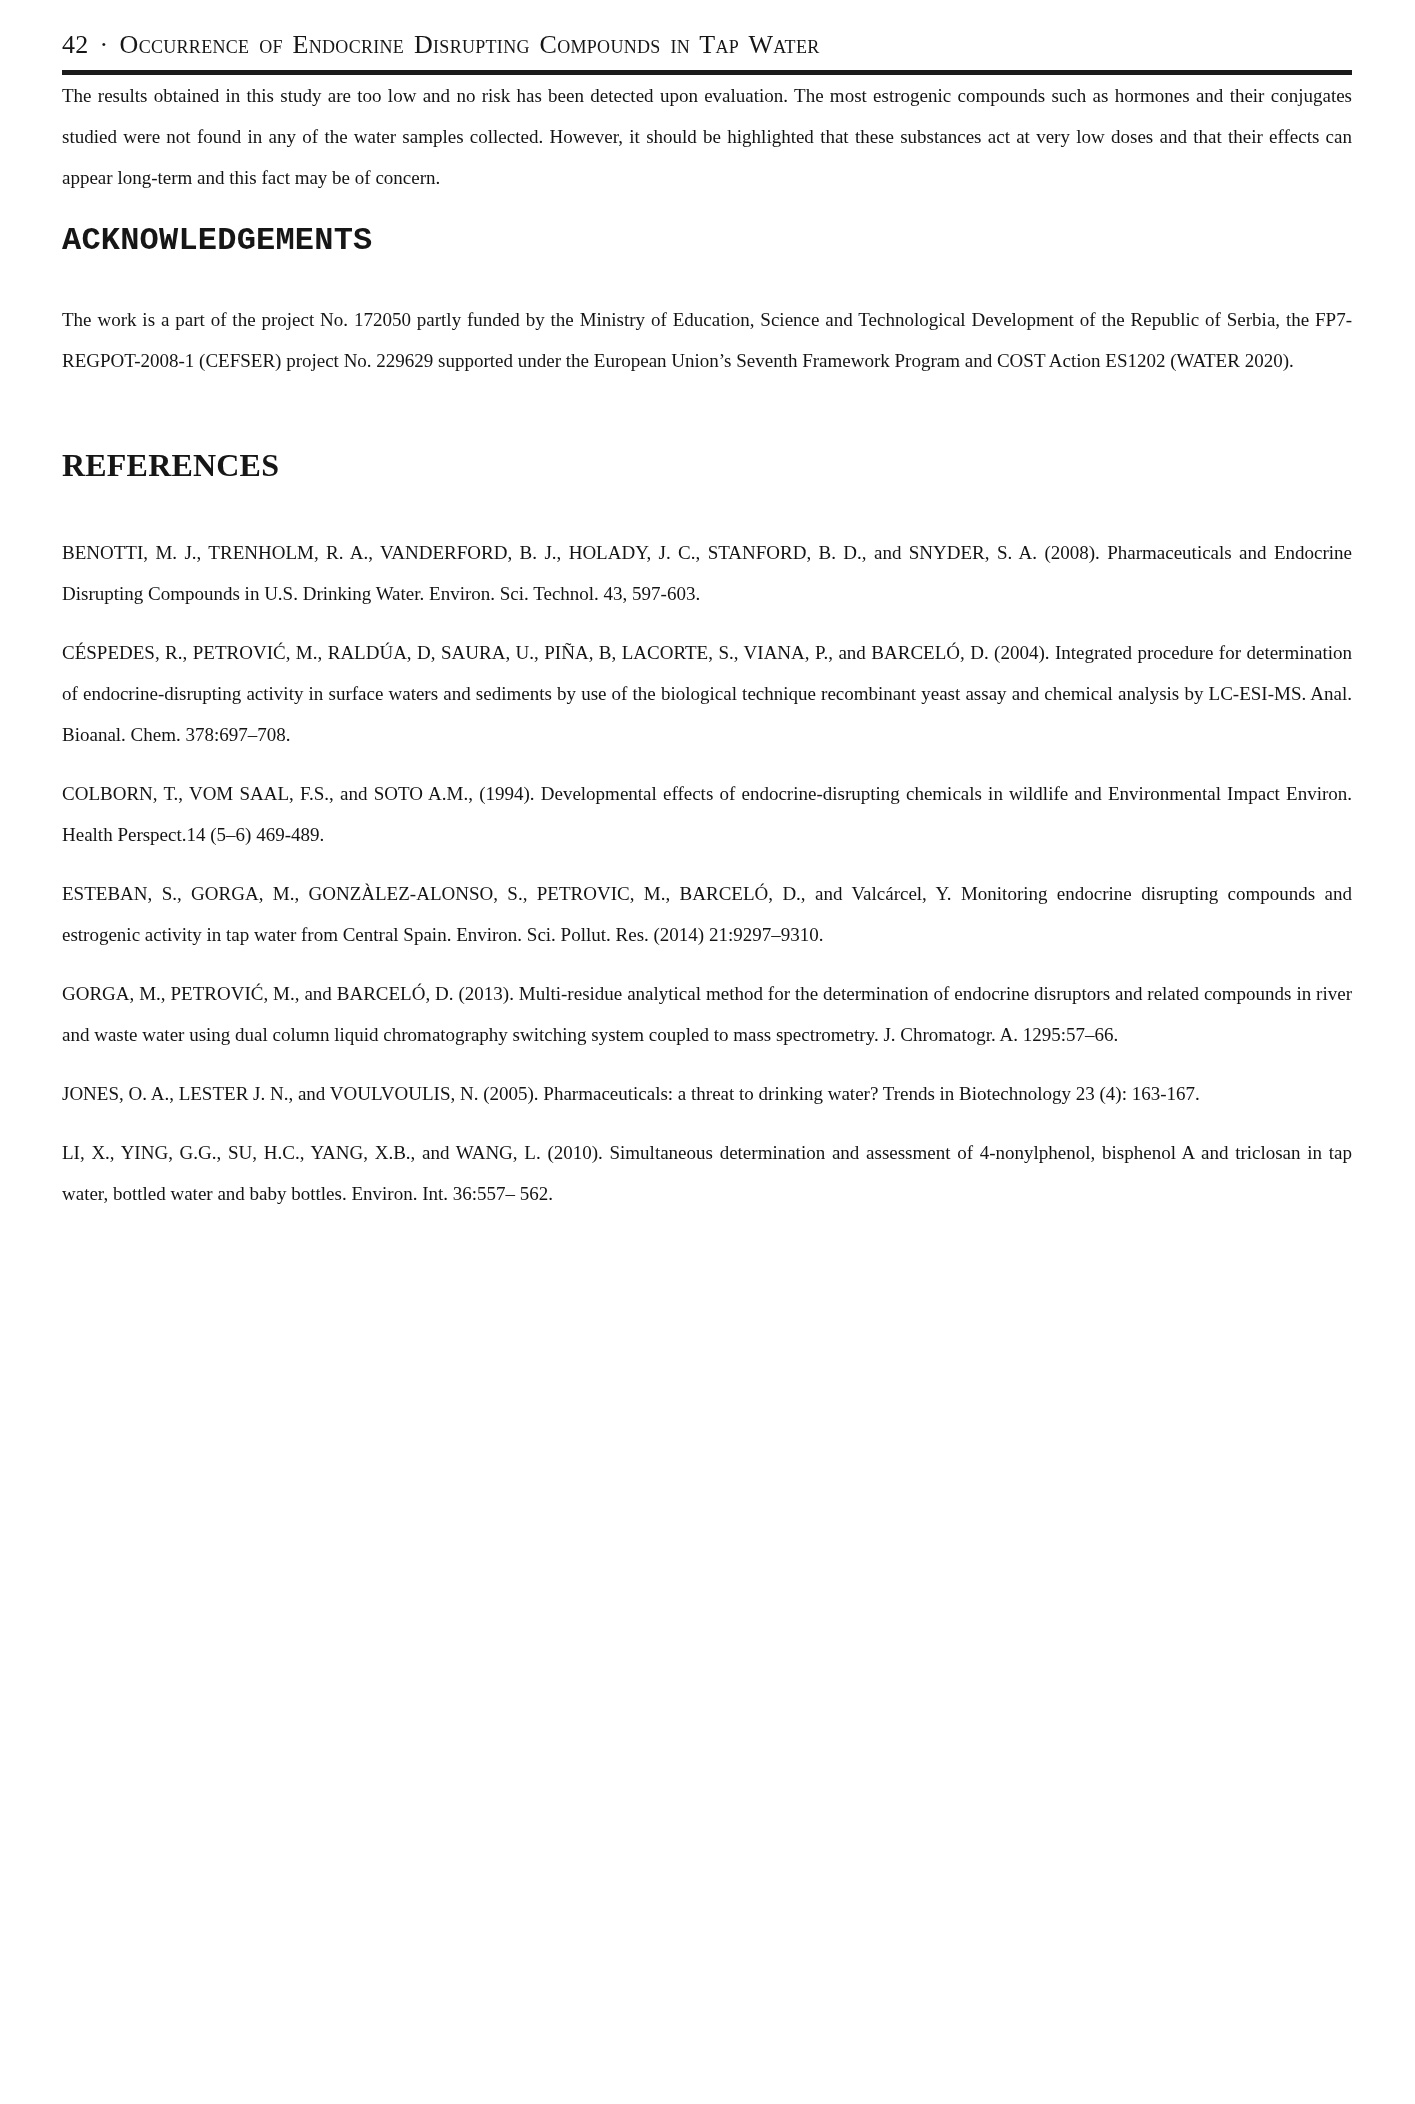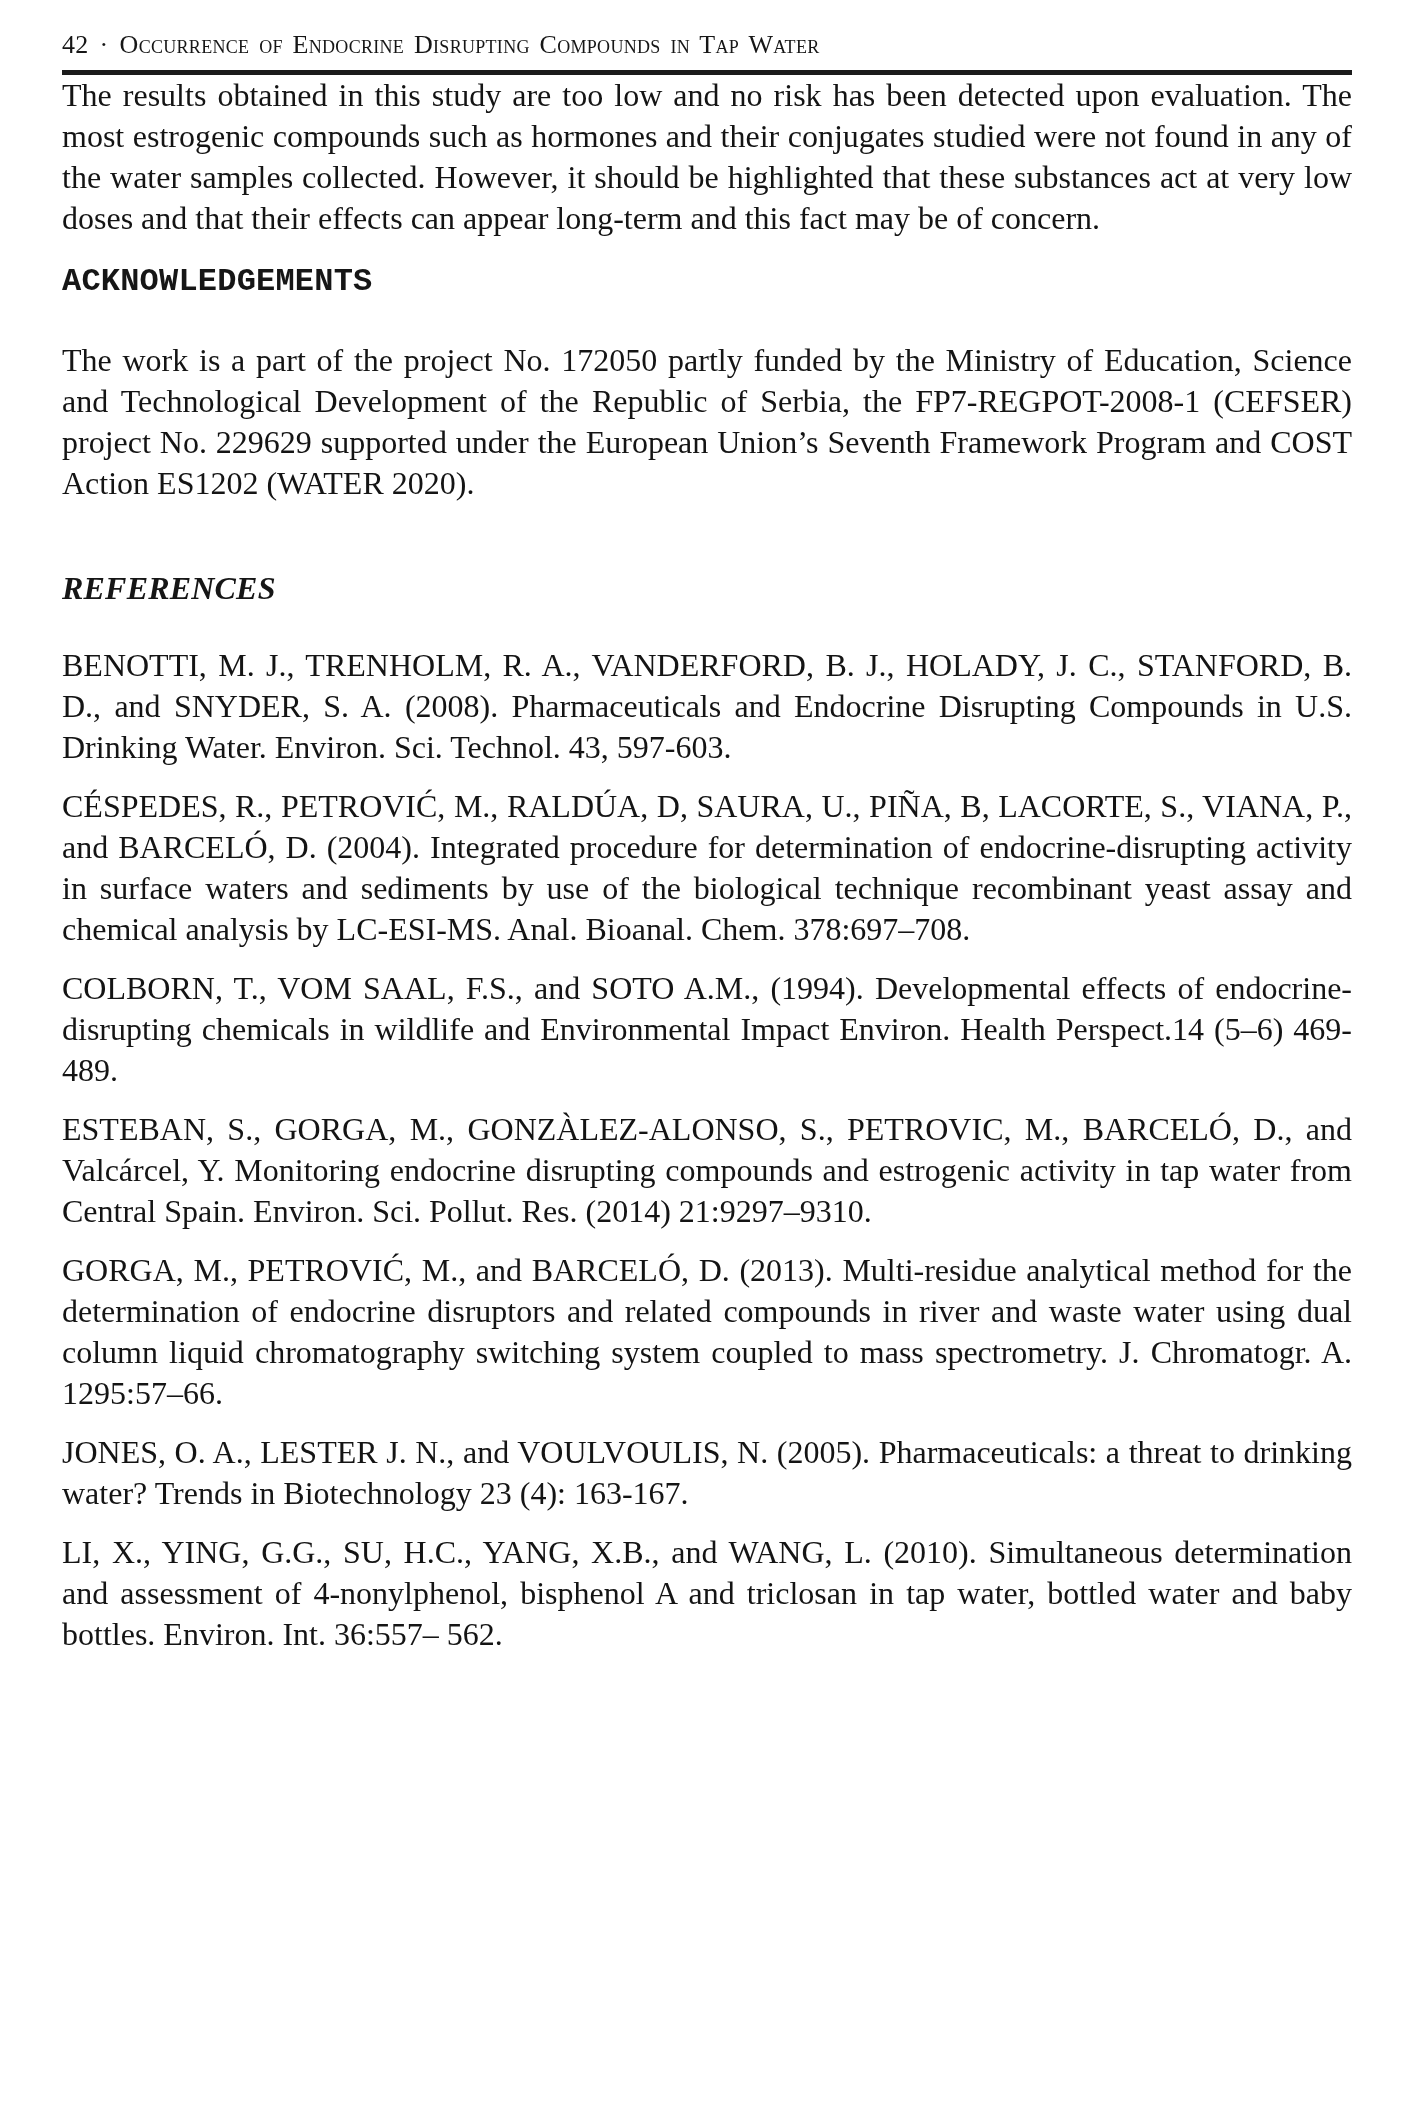--- a/index.html
+++ b/index.html
@@ -36,23 +36,23 @@
     background: #1b1b1b;
     margin-top: 10px;
   }
   .section-heading {
     font-size: 32px;
     font-weight: 700;
     letter-spacing: 0.2px;
     margin: 36px 0 40px 0;
   }
   #h-acknowledgements { margin-top: 24px; font-family: Liberation Mono, monospace; }
-  #h-references { margin-top: 66px; margin-bottom: 38px; font-style: italic; }
+  #h-references { margin-top: 66px; margin-bottom: 48px; }
   .body-para, .ref-para {
-    font-size: 32px;
+    font-size: 19px;
     line-height: 41px;
     margin: 0;
     text-align: justify;
     color: #141414;
   }
   .ref-para { margin-bottom: 18px; }
   a.ref-link {
     color: inherit;
     text-decoration: underline;
     text-underline-offset: 3px;

